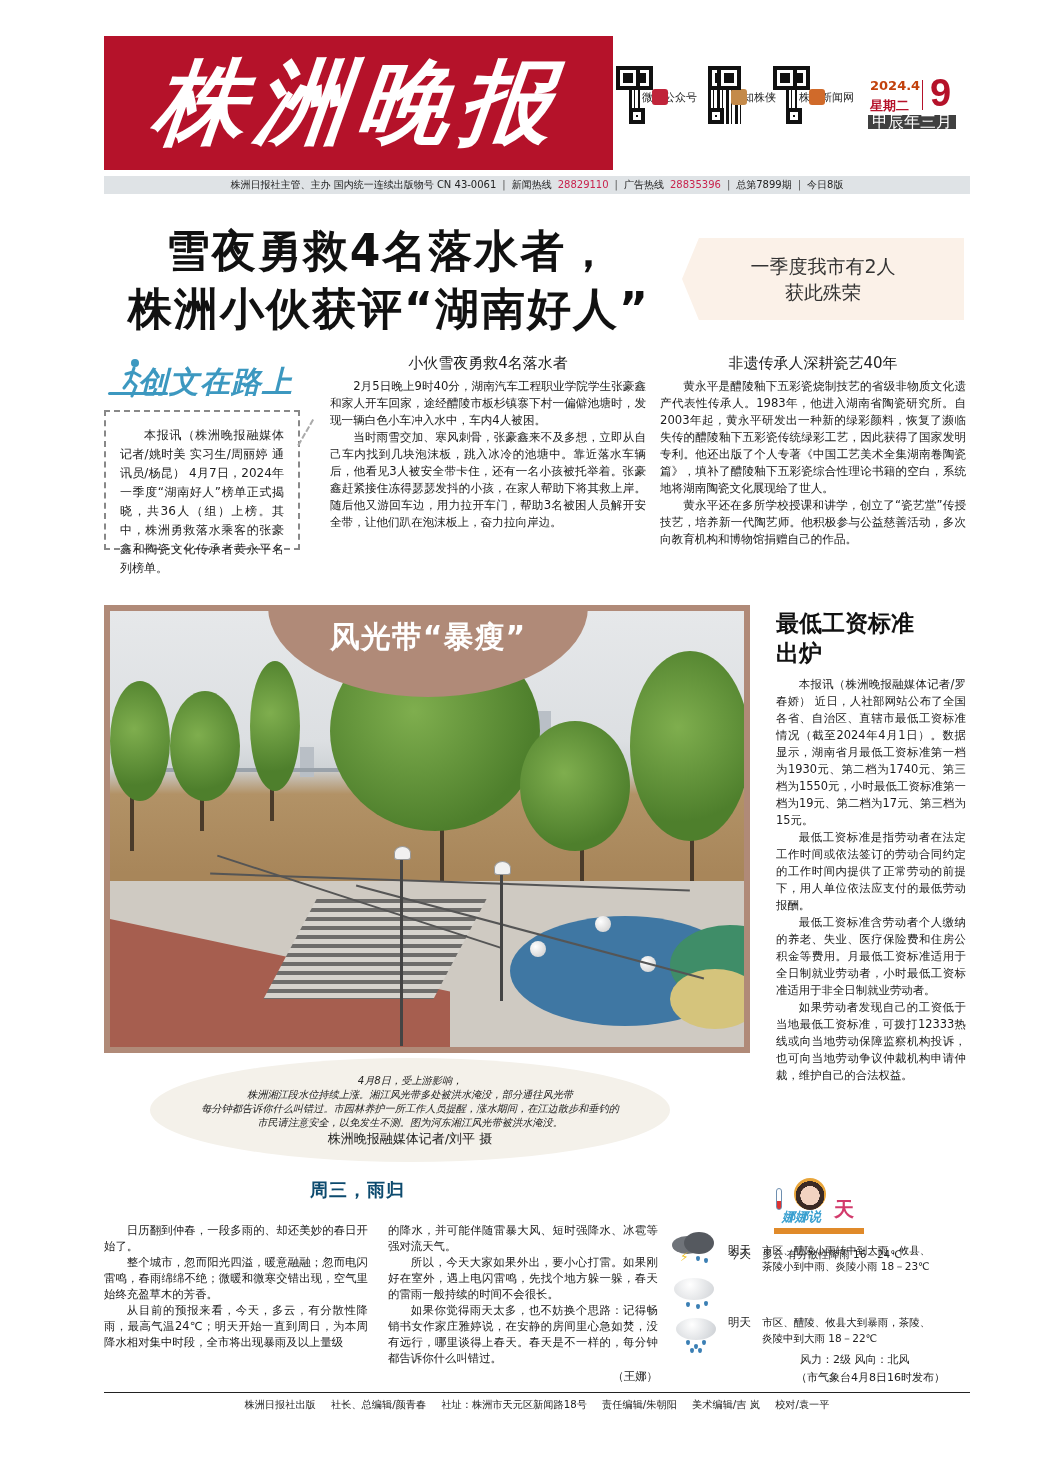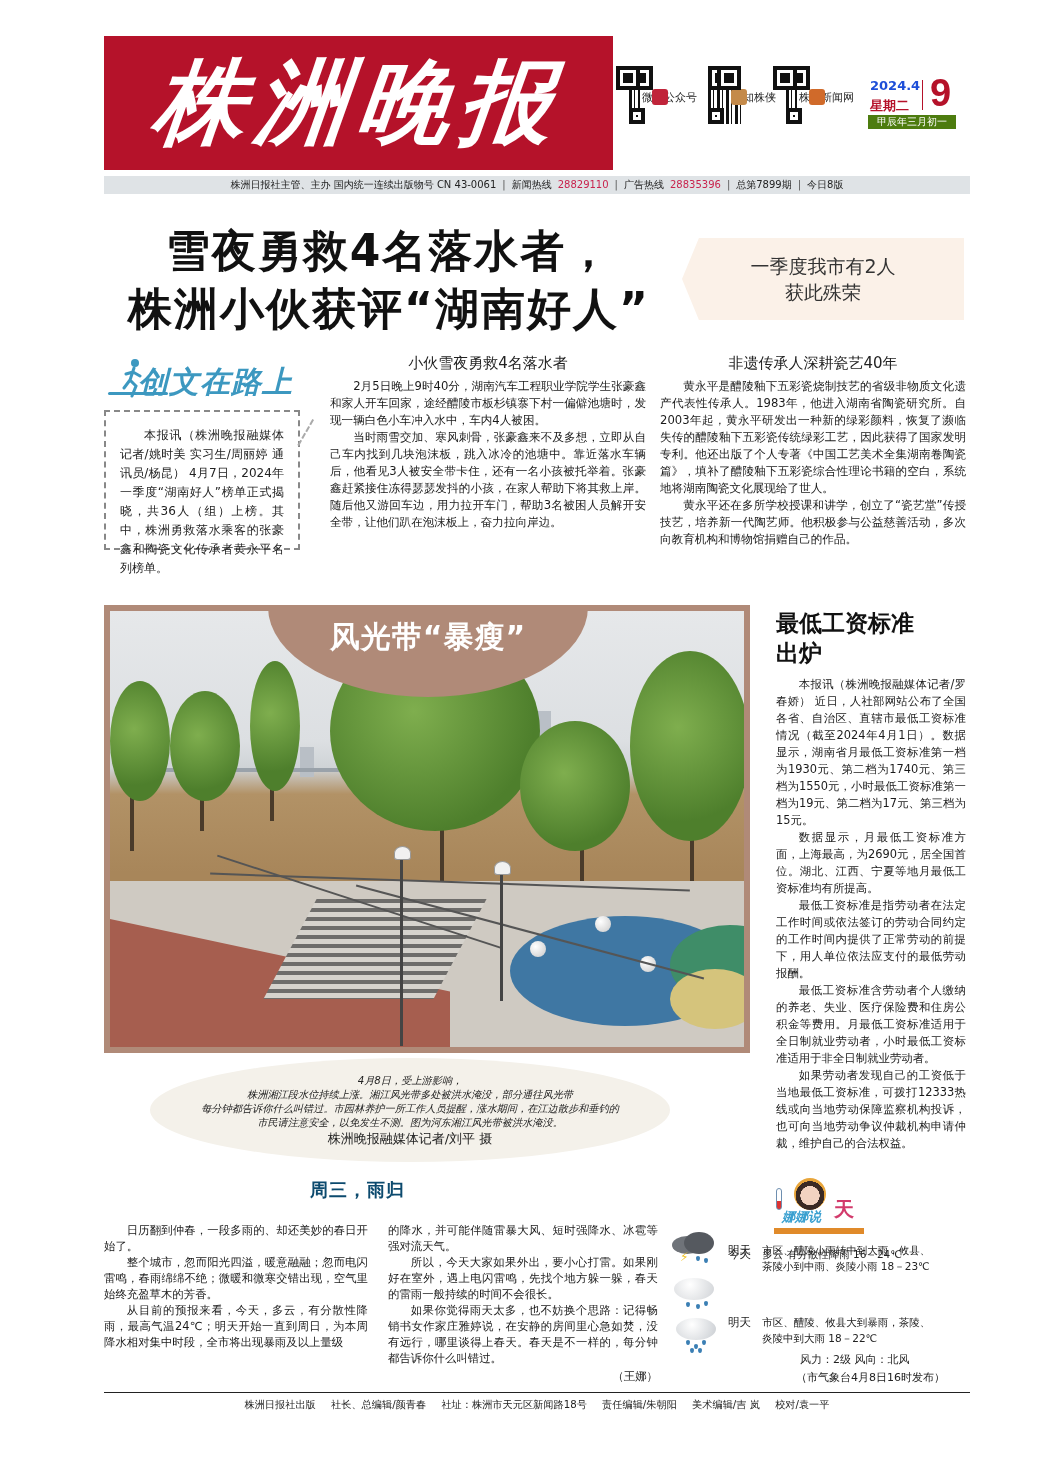--- a/index.html
+++ b/index.html
@@ -16,25 +16,25 @@
       repeating-linear-gradient(90deg, #111 0 3px, #fff 3px 5px, #111 5px 6px, #fff 6px 9px),
       #fff; border: 2px solid #fff; }
   .qr::before, .qr::after { content: ""; position: absolute; width: 16px; height: 16px; border: 4px solid #111; background: #fff; box-shadow: inset 0 0 0 3px #fff, inset 0 0 0 8px #111; }
   .qr::before { left: 0; top: 0; }
   .qr::after { right: 0; top: 0; }
   .qr .qr-corner { position: absolute; left: 0; bottom: 0; width: 16px; height: 16px; border: 4px solid #111; background: #fff; box-shadow: inset 0 0 0 3px #fff, inset 0 0 0 8px #111; }
   .qr .qr-logo { position: absolute; left: 23px; top: 23px; width: 16px; height: 16px; border-radius: 3px; }
   .qr-label { font-size: 11px; margin-top: 4px; color: #222; white-space: nowrap; }
 
   .dateblock { position: absolute; left: 870px; top: 78px; width: 100px; height: 50px; }
-  .date-ym { position: absolute; left: 0; top: 0; font-size: 13px; font-weight: bold; color: #1d4ed8; }
+  .date-ym { position: absolute; left: 0; top: 0; font-size: 13px; font-weight: bold; color: #c2410c; }
   .date-wd { position: absolute; left: 0; top: 19px; font-size: 13px; font-weight: bold; color: #b5122a; }
   .date-sep { position: absolute; left: 52px; top: 2px; width: 1px; height: 30px; background: #b5122a; }
   .date-day { position: absolute; left: 60px; top: -6px; font-size: 38px; font-weight: bold; color: #b5122a; font-family: "Liberation Sans", sans-serif; }
-  .date-lunar { position: absolute; left: -2px; top: 37px; width: 88px; height: 14px; background: #4d7c0f; color: #fff; font-size: 10px; text-align: center; line-height: 14px; }
+  .date-lunar { position: absolute; left: -2px; top: 37px; width: 88px; height: 14px; background: #404040; color: #fff; font-size: 16px; text-align: center; line-height: 14px; }
 
   .infobar { position: absolute; left: 104px; top: 176px; width: 866px; height: 18px; background: #dfe3e6; font-size: 10px; line-height: 18px; color: #222; display: flex; justify-content: center; gap: 6px; white-space: nowrap; }
   .infobar .hot { color: #c8234d; }
   .infobar .sep { color: #555; }
 
   
   .headline { position: absolute; left: 104px; top: 222px; width: 570px; text-align: center; font-weight: bold; font-size: 44px; line-height: 58px; letter-spacing: 2px; color: #111; font-family: "DejaVu Sans", sans-serif; }
   .sidehead { position: absolute; left: 682px; top: 238px; width: 282px; height: 82px; background: #fbf1e8; clip-path: polygon(6% 0, 100% 0, 100% 100%, 6% 100%, 0 50%); display: flex; flex-direction: column; align-items: center; justify-content: center; font-size: 19px; line-height: 26px; color: #333; }
 
   
@@ -243,21 +243,20 @@
   <div>市民请注意安全，以免发生不测。图为河东湘江风光带被洪水淹没。</div>
   <div class="caption-credit">株洲晚报融媒体记者/刘平 摄</div>
 </div>
 
 <div class="wage-title">
   <div>最低工资标准</div>
   <div>出炉</div>
 </div>
 <div class="col-body wage-body">
   <p>本报讯（株洲晚报融媒体记者/罗春娇） 近日，人社部网站公布了全国各省、自治区、直辖市最低工资标准情况（截至2024年4月1日）。数据显示，湖南省月最低工资标准第一档为1930元、第二档为1740元、第三档为1550元，小时最低工资标准第一档为19元、第二档为17元、第三档为15元。</p>
-  <p>数据显示，月最低工资标准方面，上海最高，为2690元，居全国首位。湖北、江西、宁夏等地月最低工资标准均有所提高。</p>
   <p>最低工资标准是指劳动者在法定工作时间或依法签订的劳动合同约定的工作时间内提供了正常劳动的前提下，用人单位依法应支付的最低劳动报酬。</p>
   <p>最低工资标准含劳动者个人缴纳的养老、失业、医疗保险费和住房公积金等费用。月最低工资标准适用于全日制就业劳动者，小时最低工资标准适用于非全日制就业劳动者。</p>
   <p>如果劳动者发现自己的工资低于当地最低工资标准，可拨打12333热线或向当地劳动保障监察机构投诉，也可向当地劳动争议仲裁机构申请仲裁，维护自己的合法权益。</p>
 </div>
 
 <div class="weather-title">周三，雨归</div>
 <div class="col-body weather-body1">
   <p>日历翻到仲春，一段多雨的、却还美妙的春日开始了。</p>
   <p>整个城市，忽而阳光四溢，暖意融融；忽而电闪雷鸣，春雨绵绵不绝；微暖和微寒交错出现，空气里始终充盈草木的芳香。</p>
   <p>从目前的预报来看，今天，多云，有分散性降雨，最高气温24℃；明天开始一直到周日，为本周降水相对集中时段，全市将出现暴雨及以上量级</p>

